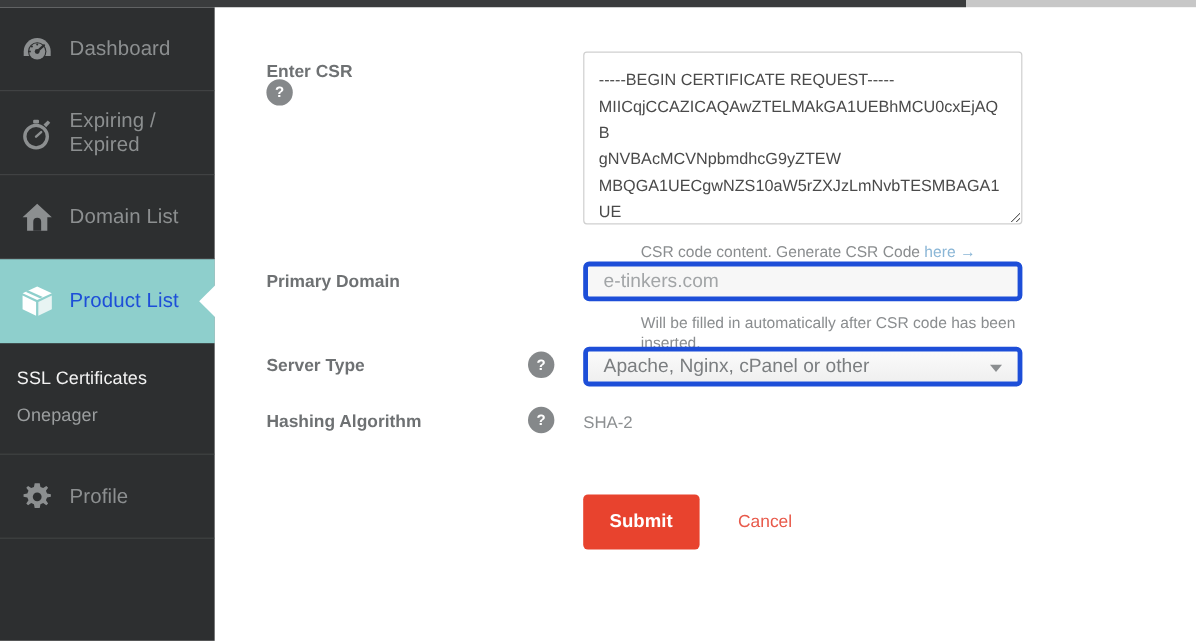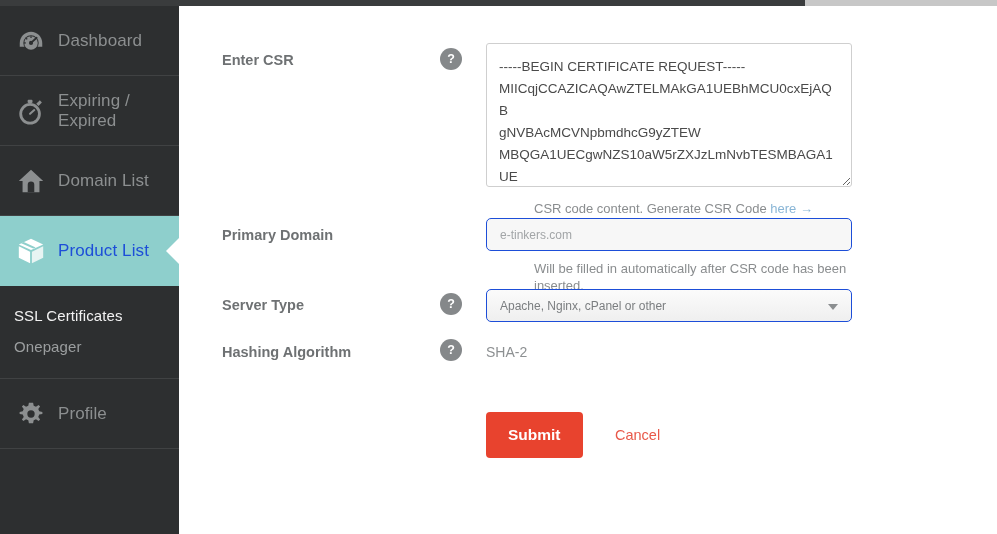--- a/index.html
+++ b/index.html
@@ -172,25 +172,25 @@
   }
   .hint a {
     color: #8ab6d6;
     text-decoration: none;
   }
 
   input.text-field, .select-field {
     width: 366px;
     height: 33px;
     box-sizing: border-box;
-    border: 1px solid #1d4ed8;
+    border: 4px solid #1d4ed8;
     border-radius: 5px;
     background: #f7f7f7;
     font-family: "Liberation Sans", sans-serif;
-    font-size: 12px;
+    font-size: 16px;
     color: #9a9d9f;
     padding: 0 13px;
     outline: none;
   }
   input.text-field::placeholder { color: #a2a5a7; }
 
   .select-field {
     position: relative;
     display: flex;
     align-items: center;
@@ -313,21 +313,21 @@
           <circle cx="16" cy="16" r="4.2" fill="#2d2f30"></circle>
         </svg>
       </span>
       <span class="nav-label">Profile</span>
     </div>
   </nav>
 
   <main id="main">
 
     <div class="row" style="top:37px;">
-      <div class="label-col" style="top:8px;">
+      <div class="label-col" style="top:8px;flex-direction:column;">
         <span class="field-label">Enter CSR</span>
         <span class="help-badge">?</span>
       </div>
       <div class="input-col">
         <textarea class="csr" spellcheck="false" style="">-----BEGIN CERTIFICATE REQUEST-----
 MIICqjCCAZICAQAwZTELMAkGA1UEBhMCU0cxEjAQB
 gNVBAcMCVNpbmdhcG9yZTEW
 MBQGA1UECgwNZS10aW5rZXJzLmNvbTESMBAGA1UE
 CwwJV2ViTWFzdGVyMRYwFAYD
 VQQDDA1lLXRpbmtlcnMuY29tMIIBIjANBgkqhkiG9w0B</textarea>

